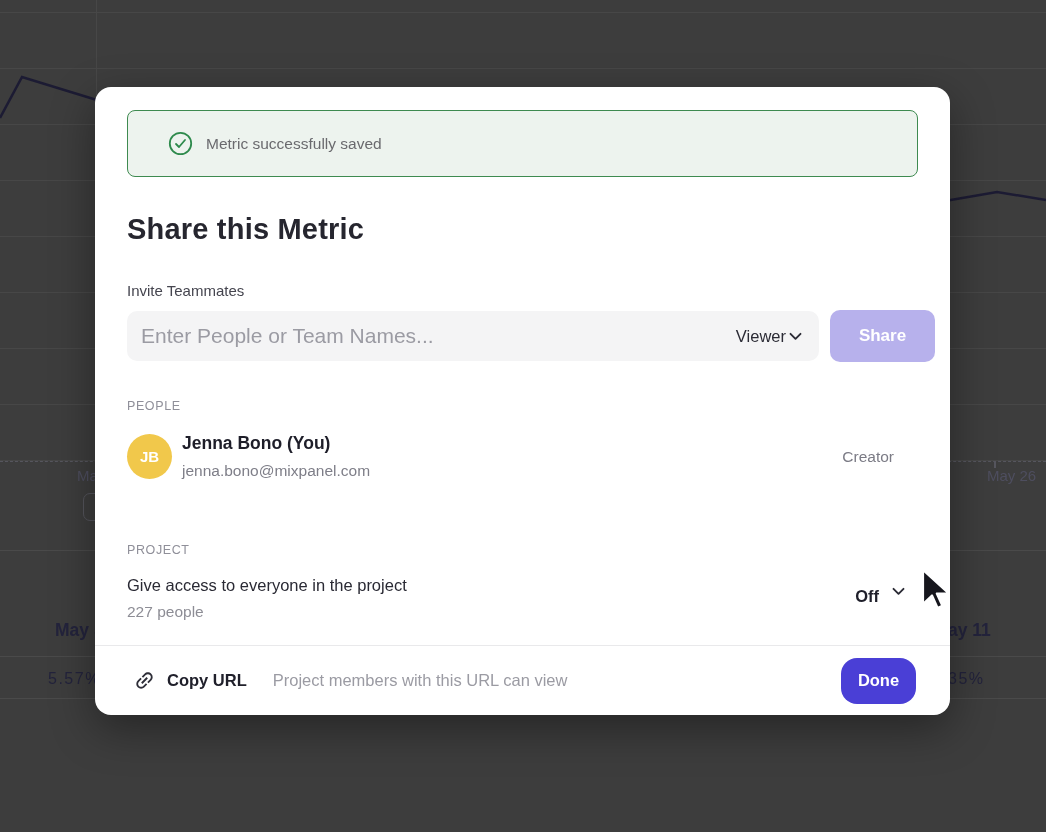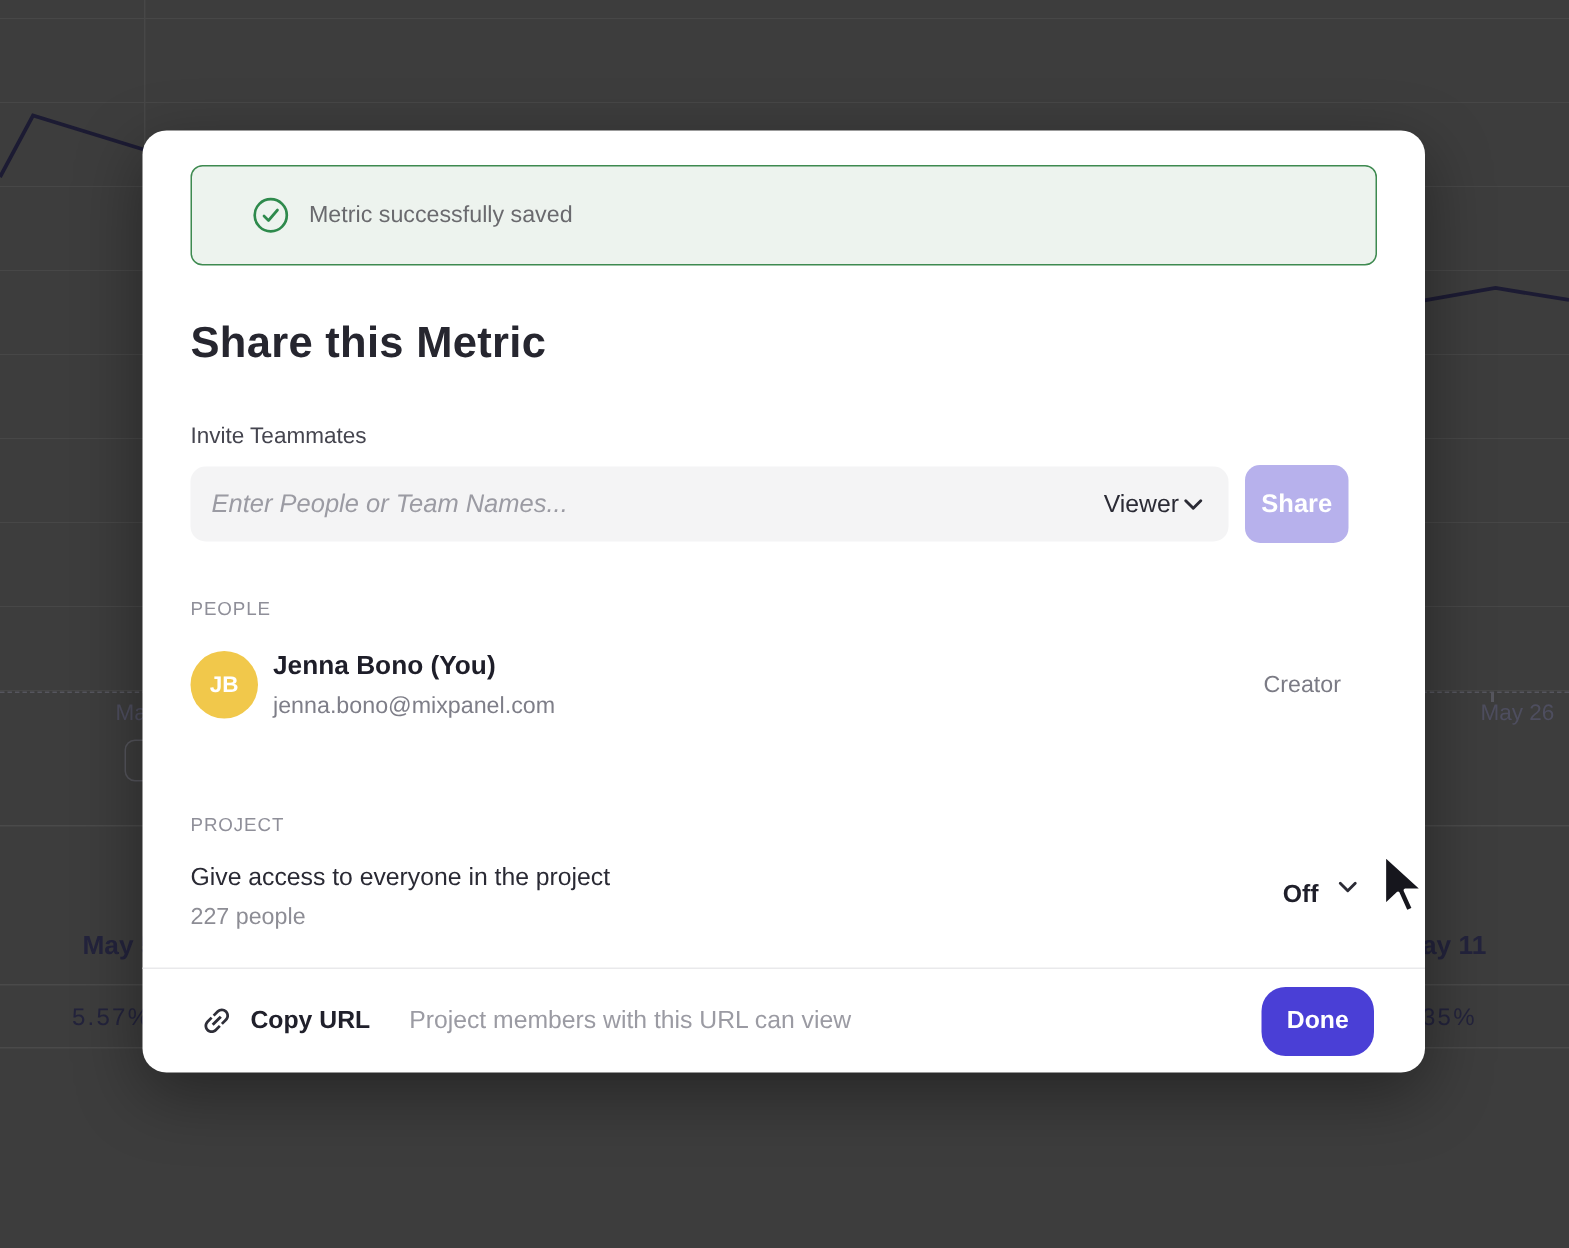--- a/index.html
+++ b/index.html
@@ -50,33 +50,32 @@
   .banner svg { flex:none; }
   .banner span { font-size:15.5px; color:#6a6a6e; }
   .dlg-title { position:absolute; left:32px; top:126px; font-size:29px; font-weight:700; color:#26262f; letter-spacing:.2px; }
   .invite-label { position:absolute; left:32px; top:195px; font-size:15px; font-weight:500; color:#45454f; }
   .invite-input-wrap {
     position:absolute; left:32px; top:224px; width:692px; height:50px;
     background:#f4f4f5; border-radius:10px; display:flex; align-items:center;
   }
   .invite-input {
     flex:1; height:100%; border:none; outline:none; background:transparent;
-    padding:0 14px; font-size:17px; color:#2b2b35;
+    padding:0 14px; font-size:21px; color:#2b2b35;
     font-family:"Liberation Sans","DejaVu Sans",sans-serif;
-    font-style:italic;
   }
   .invite-input::placeholder { color:#9b9ba3; }
   .role-select {
     flex:none; display:flex; align-items:center; gap:3px; margin-right:17px;
     background:none; border:none; cursor:pointer; font-size:16.5px; font-weight:500;
     color:#2b2b35; font-family:inherit;
   }
   .role-select svg, .off-select svg { color:#2b2b35; }
   .share-btn {
-    position:absolute; left:735px; top:223px; width:69px; height:52px;
+    position:absolute; left:735px; top:223px; width:105px; height:52px;
     background:var(--accent-disabled,#b7b1ec); border:none; border-radius:10px;
     color:#fff; font-size:17px; font-weight:700; font-family:inherit; cursor:default;
   }
   .section-label { position:absolute; left:32px; font-size:12.5px; letter-spacing:.6px; color:#8f8f99; }
   .sec-people { top:312px; }
   .sec-project { top:456px; }
   .avatar {
     position:absolute; left:32px; top:347px; width:45px; height:45px; border-radius:50%;
     background:var(--avatar-bg,#f1c84b); color:#fff; font-size:15px; font-weight:700;
     display:flex; align-items:center; justify-content:center;

